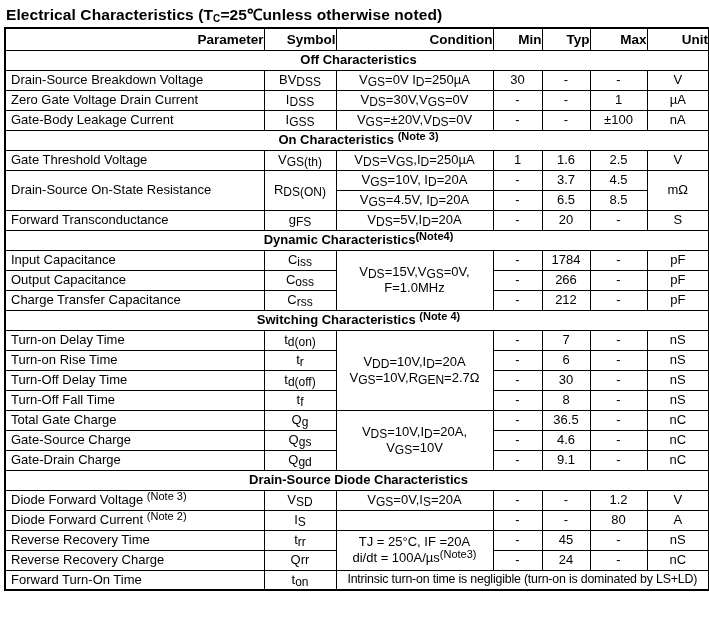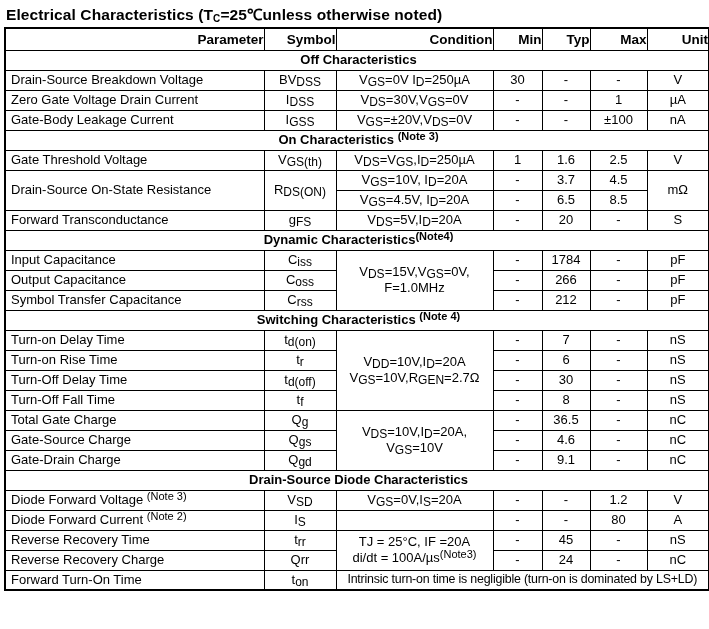--- a/index.html
+++ b/index.html
@@ -171,21 +171,21 @@
         </tr>
         <tr>
           <td class="param">Output Capacitance</td>
           <td class="val">C<sub>oss</sub></td>
           <td class="val">-</td>
           <td class="val">266</td>
           <td class="val">-</td>
           <td class="val">pF</td>
         </tr>
         <tr>
-          <td class="param">Symbol Transfer Capacitance</td>
+          <td class="param">Charge Transfer Capacitance</td>
           <td class="val">C<sub>rss</sub></td>
           <td class="val">-</td>
           <td class="val">212</td>
           <td class="val">-</td>
           <td class="val">pF</td>
         </tr>
         <tr>
           <td colspan="7" class="section">Switching Characteristics <sup>(Note 4)</sup></td>
         </tr>
         <tr>

